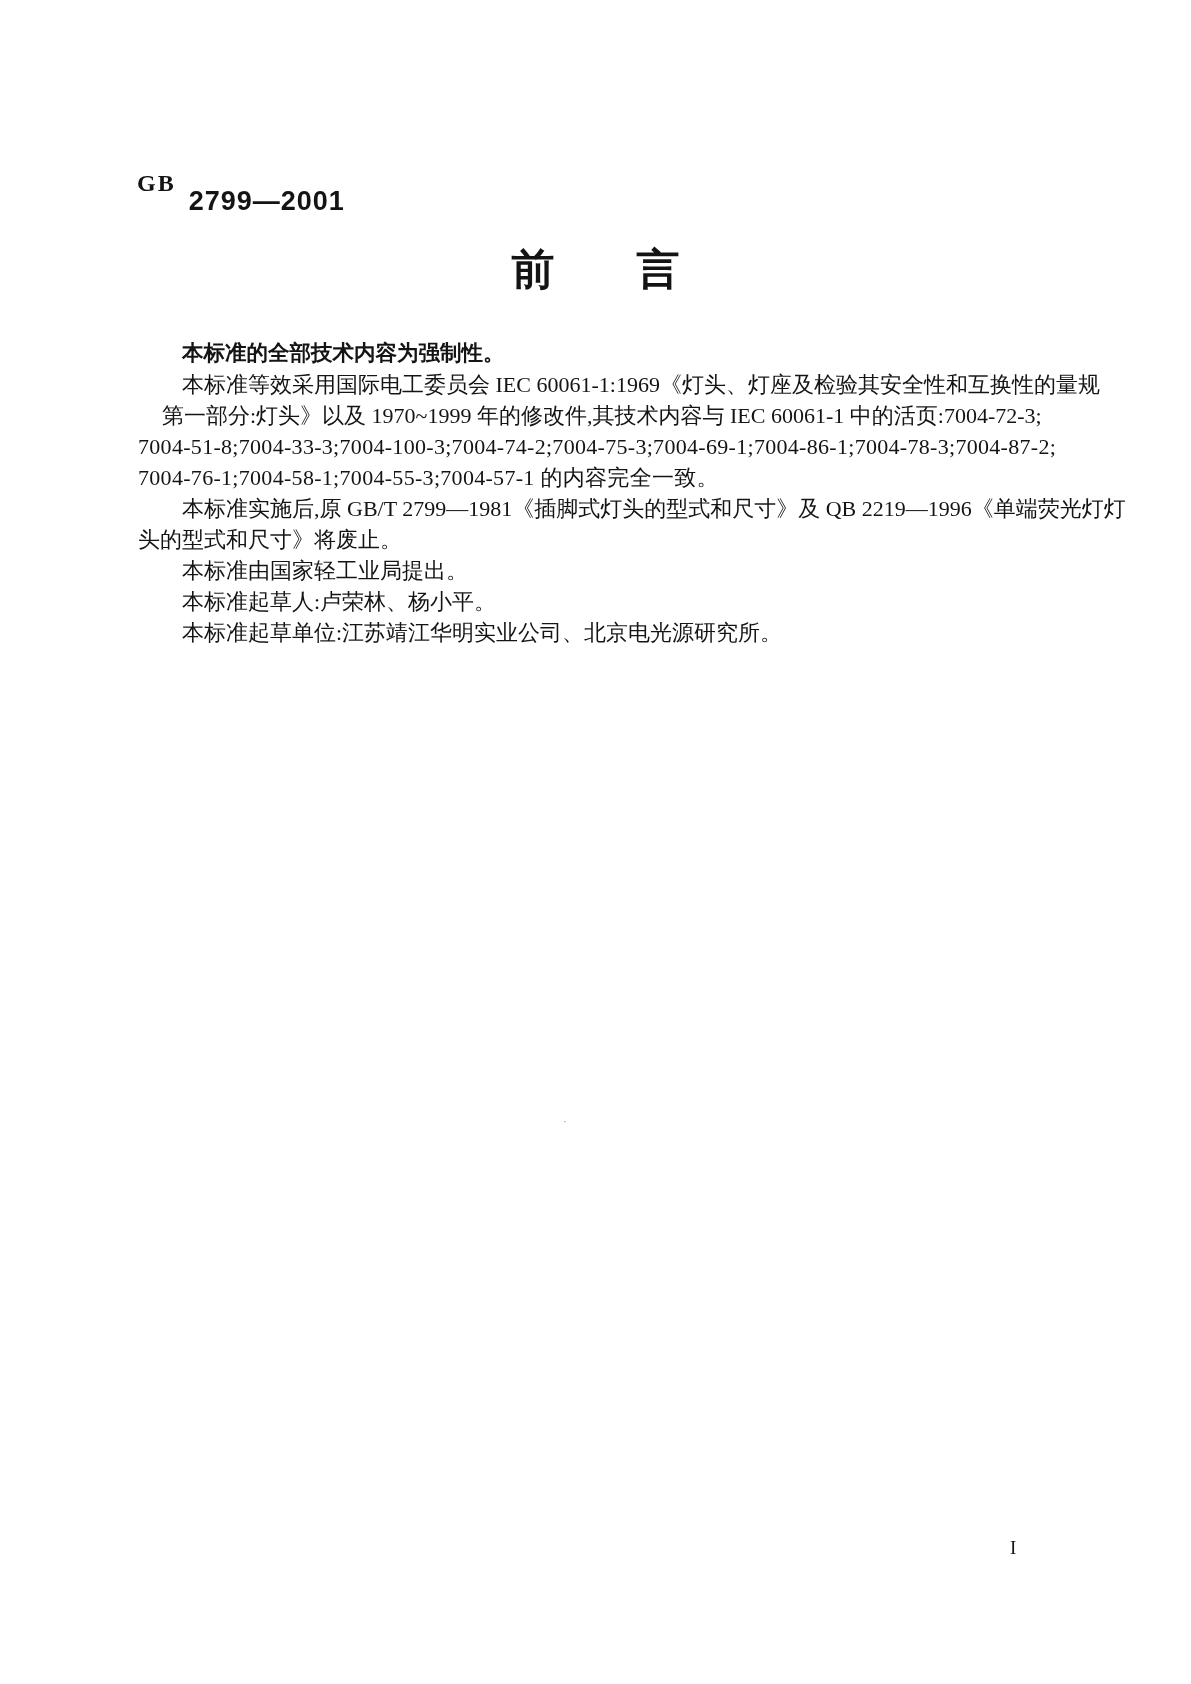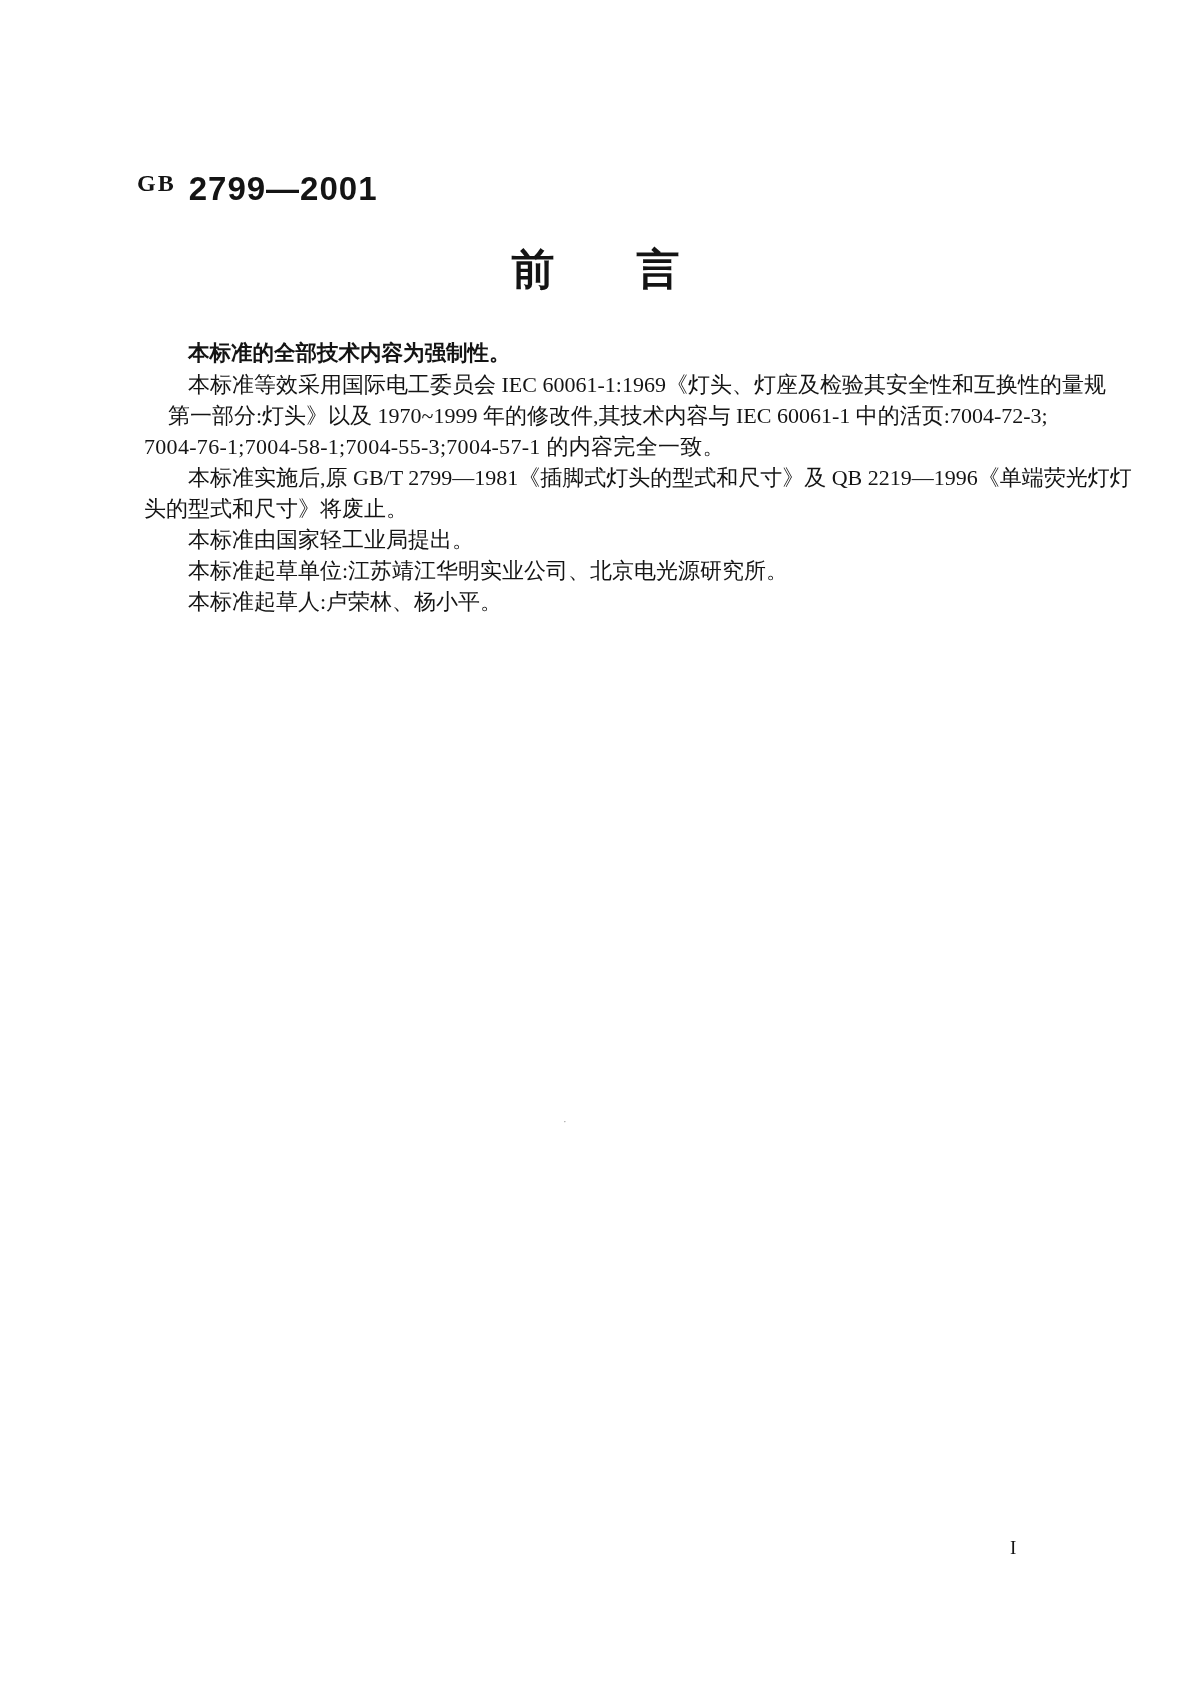--- a/index.html
+++ b/index.html
@@ -32,41 +32,42 @@
   }
   .doc-header .prefix {
     font-family: "Liberation Serif", serif;
     font-weight: 700;
     font-size: 24px;
     letter-spacing: 2px;
   }
   .doc-header .number {
     font-family: "Liberation Sans", "DejaVu Sans", sans-serif;
     font-weight: 600;
-    font-size: 33px;
+    font-size: 27px;
     letter-spacing: 1px;
+    margin-top: 16px;
   }
   
   .doc-title {
     position: absolute;
     top: 246px;
     left: 0;
     width: 100%;
     display: flex;
     justify-content: center;
     gap: 82px;
     font-size: 43px;
     font-weight: 700;
     font-family: "Liberation Sans", "DejaVu Sans", sans-serif;
     line-height: 1.1;
   }
   
   .foreword {
     position: absolute;
-    left: 144px;
+    left: 138px;
     top: 338px;
     width: 930px;
     font-size: 22px;
     line-height: 31px;
   }
   .line {
     white-space: nowrap;
   }
   .indent1 { padding-left: 24px; }
   .indent2 { padding-left: 44px; }
@@ -108,25 +109,26 @@
 
   <div class="doc-title">
     <span>前</span>
     <span>言</span>
   </div>
 
   <div class="foreword">
     <div class="line indent2 bold-line">本标准的全部技术内容为强制性。</div>
     <div class="line indent2">本标准等效采用国际电工委员会 IEC 60061-1:1969《灯头、灯座及检验其安全性和互换性的量规</div>
     <div class="line indent1">第一部分:灯头》以及 1970~1999 年的修改件,其技术内容与 IEC 60061-1 中的活页:7004-72-3;</div>
+    <div class="line num-line">7004-51-8;7004-33-3;7004-100-3;7004-74-2;7004-75-3;7004-69-1;7004-86-1;7004-78-3;7004-87-2;</div>
     <div class="line num-line">7004-76-1;7004-58-1;7004-55-3;7004-57-1 的内容完全一致。</div>
     <div class="line indent2">本标准实施后,原 GB/T 2799—1981《插脚式灯头的型式和尺寸》及 QB 2219—1996《单端荧光灯灯</div>
     <div class="line">头的型式和尺寸》将废止。</div>
     <div class="line indent2">本标准由国家轻工业局提出。</div>
+    <div class="line indent2">本标准起草人:卢荣林、杨小平。</div>
     <div class="line indent2">本标准起草单位:江苏靖江华明实业公司、北京电光源研究所。</div>
-    <div class="line indent2">本标准起草人:卢荣林、杨小平。</div>
   </div>
 
   <div class="scan-artifact">·</div>
 
   <div class="page-number">I</div>
 
 </div>
 
 </body></html>

